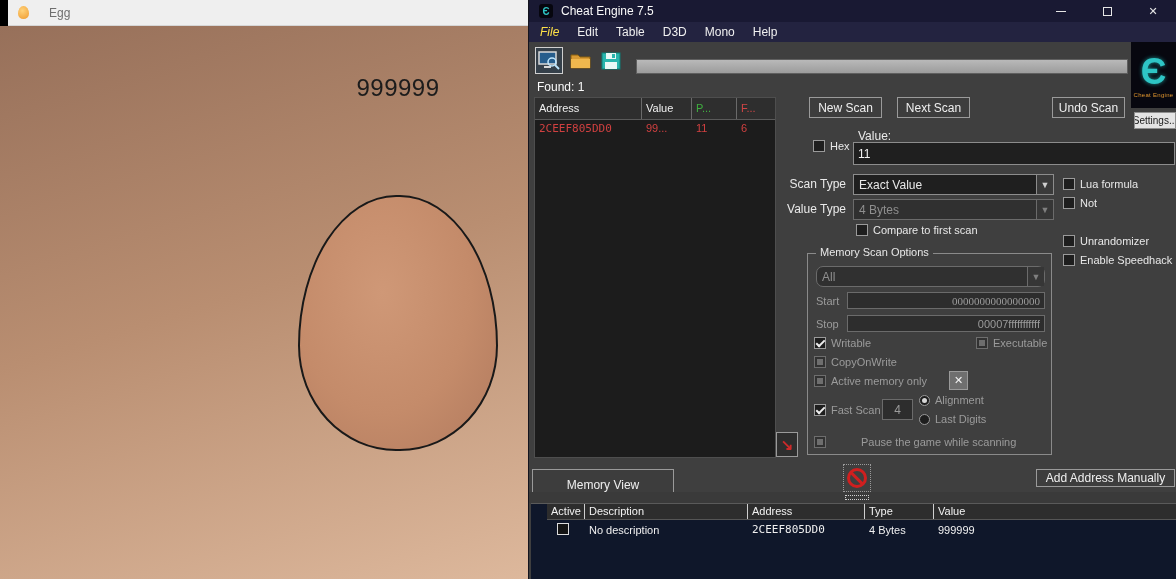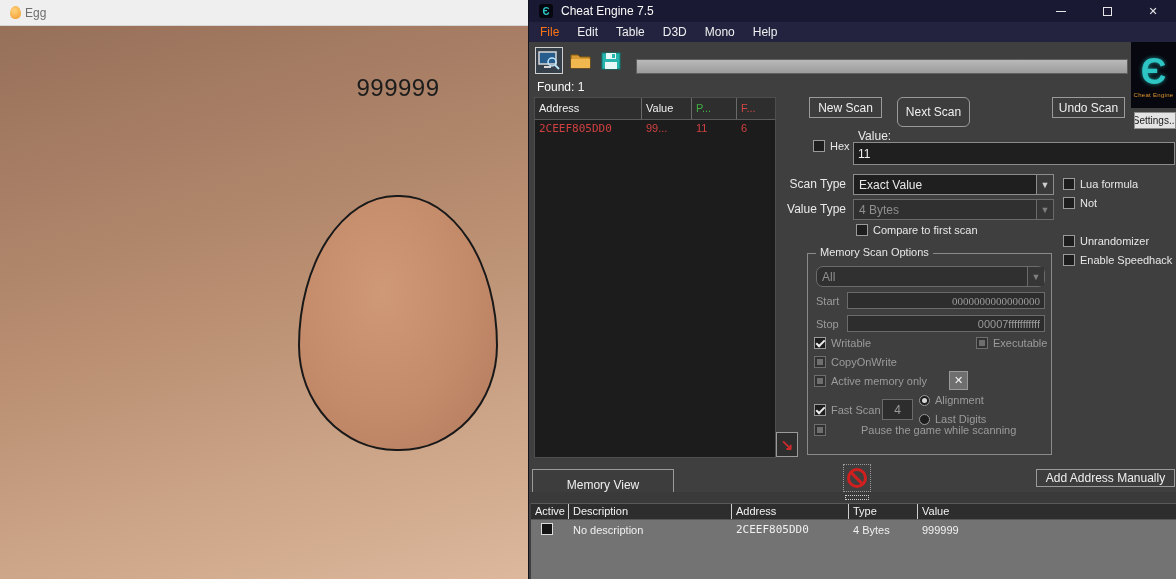--- a/index.html
+++ b/index.html
@@ -2,22 +2,22 @@
 <html><head>
 <meta charset="utf-8">
 <style>
   * { margin:0; padding:0; box-sizing:border-box; }
   html,body { width:1176px; height:579px; overflow:hidden; }
   body { font-family:"Liberation Sans",sans-serif; background:#000; }
   #screen { position:relative; width:1176px; height:579px; overflow:hidden; }
 
   
   #game { position:absolute; left:0; top:0; width:528px; height:579px; }
-  .g-titlebar { position:absolute; left:0; top:0; right:0; height:26px; background:#efefef;
-    border-bottom:1px solid #d6d6d6; display:flex; align-items:center; padding-left:10px; gap:4px; }
+  .g-titlebar { position:absolute; left:8px; top:0; right:0; height:26px; background:#efefef;
+    border-bottom:1px solid #d6d6d6; display:flex; align-items:center; padding-left:10px; gap:20px; }
   .egg-ico { width:11px; height:13px; background:radial-gradient(circle at 40% 35%, #ffd27a, #ef9a2e);
     border-radius:50% 50% 50% 50% / 60% 60% 42% 42%; }
   .g-title { font-size:12px; color:#6e6e6e; }
   .g-content { position:absolute; left:0; top:26px; right:0; bottom:0;
     background:linear-gradient(163deg, #97705a 0%, #b98e71 48%, #ddb89c 100%); }
   .score { position:absolute; left:298px; top:48px; width:200px; text-align:center;
     font-size:24px; color:#1c1c1c; letter-spacing:0.5px; }
   .egg { position:absolute; left:298px; top:169px; width:200px; height:256px;
     background:radial-gradient(ellipse at 42% 38%, #cf9877 0%, #c48b6a 55%, #b17a5e 100%);
     border:2px solid #191919; border-radius:50% 50% 50% 50% / 60% 60% 42% 42%; }
@@ -33,21 +33,21 @@
   .ce-title { margin-left:8px; font-size:12px; color:#fafafa; }
   .win-controls { margin-left:auto; display:flex; height:100%; }
   .win-btn { width:46px; height:100%; display:flex; align-items:center; justify-content:center; color:#e6e6e6; }
   .glyph-min { width:10px; height:1px; background:#e6e6e6; display:block; }
   .glyph-max { width:9px; height:9px; border:1px solid #e6e6e6; display:block; }
   .glyph-close { font-size:11px; }
 
   .ce-menubar { position:absolute; left:0; top:22px; right:0; height:20px; background:#232340;
     display:flex; align-items:center; padding-left:2px; }
   .menu-item { padding:0 9px; font-size:12px; color:#f0f0f0; line-height:20px; }
-  .menu-item.file { color:#f97316; }
+  .menu-item.file { color:#fde047;font-style:italic; }
 
   .ce-toolbar { position:absolute; left:0; top:42px; right:0; height:38px; background:#3f3f3f; }
   .tool-btn { position:absolute; top:5px; width:28px; height:27px; display:flex; align-items:center;
     justify-content:center; background:#3f3f3f; }
   .tool-btn.selected { border:1px solid #cfcfcf; background:#35404a; }
 
   .proc-label { position:absolute; left:107px; top:45px; width:492px; text-align:center;
     font-size:11px; color:#f0f0f0; }
   .progressbar { position:absolute; left:107px; top:59px; width:492px; height:15px;
     background:linear-gradient(#b9b9b9,#9c9c9c); border:1px solid #5f5f5f; }
@@ -127,22 +127,22 @@
     border:1px dotted #9a9a9a; display:flex; align-items:center; justify-content:center; }
   .noentry { width:20px; height:20px; border-radius:50%; border:3px solid #d01f1f; position:relative; }
   .noentry::after { content:""; position:absolute; left:-1px; top:6px; width:16px; height:3px;
     background:#d01f1f; transform:rotate(45deg); }
 
   .splitter { position:absolute; left:0; top:492px; right:0; height:11px; background:#3a3a3a; }
   .split-handle { position:absolute; left:316px; top:3px; width:24px; height:5px;
     border:1px dotted #cfcfcf; }
 
   
-  .addr-list { position:absolute; left:2px; top:503px; right:0; bottom:0; background:#737373;
-    border-top:1px solid #5a5a5a; }
+  .addr-list { position:absolute; left:2px; top:503px; right:0; bottom:0; background:#0f172a;
+    border-top:1px solid #5a5a5a;padding-left:16px; }
   .al-head { display:grid; grid-template-columns:38px 163px 117px 69px 1fr; height:16px;
     background:#2d2d2d; border-bottom:1px solid #555; }
   .al-hc { font-size:11px; line-height:15px; padding-left:4px; color:#f2f2f2;
     border-right:1px solid #cfcfcf; overflow:hidden; white-space:nowrap; }
   .al-hc:last-child { border-right:none; }
   .al-row { display:grid; grid-template-columns:38px 163px 117px 69px 1fr; height:19px;
     align-items:center; }
   .al-c { font-size:11px; color:#f0f0f0; padding-left:4px; overflow:hidden; white-space:nowrap; }
 </style>
 </head>
@@ -234,21 +234,21 @@
         <div class="ft-c c-addr red-val mono">2CEEF805DD0</div>
         <div class="ft-c c-val red-val">99...</div>
         <div class="ft-c c-prev red-val">11</div>
         <div class="ft-c c-first red-val">6</div>
       </div>
     </div>
 
     <div class="adv-btn">↘</div>
 
     <div class="btn" style="left:280px;top:97px;width:73px;height:21px;">New Scan</div>
-    <div class="btn" style="left:368px;top:97px;width:73px;height:30px;border-radius:6px;">Next Scan</div>
+    <div class="btn" style="left:368px;top:97px;width:73px;height:21px;">Next Scan</div>
     <div class="btn" style="left:523px;top:97px;width:73px;height:21px;">Undo Scan</div>
 
     <div class="ce-label" style="left:329px;top:129px;">Value:</div>
     <div class="check-row" style="left:284px;top:140px;">
       <span class="cb"></span>
       <span>Hex</span>
     </div>
     <input class="tinput" style="left: 324px; top: 142px; width: 322px; height: 23px;" value="11">
 
     <div class="ce-label" style="left:240px;top:177px;width:77px;text-align:right;">Scan Type</div>
@@ -325,21 +325,21 @@
       <input class="tinput dis" style="left: 74px; top: 145px; width: 31px; height: 21px; text-align: center;" value="4">
       <div class="check-row dis" style="left:111px;top:140px;">
         <span class="radio sel"></span>
         <span>Alignment</span>
       </div>
       <div class="check-row dis" style="left:111px;top:159px;">
         <span class="radio"></span>
         <span>Last Digits</span>
       </div>
 
-      <div class="check-row dis" style="left:6px;top:170px;gap:35px;">
+      <div class="check-row dis" style="left:6px;top:182px;gap:35px;">
         <span class="cb ind disbox"></span>
         <span>Pause the game while scanning</span>
       </div>
     </div>
 
     <div class="btn" style="left:3px;top:469px;width:142px;height:32px;">Memory View</div>
     <div class="noentry-wrap">
       <div class="noentry"></div>
     </div>
     <div class="btn" style="left:507px;top:469px;width:139px;height:18px;">Add Address Manually</div>

